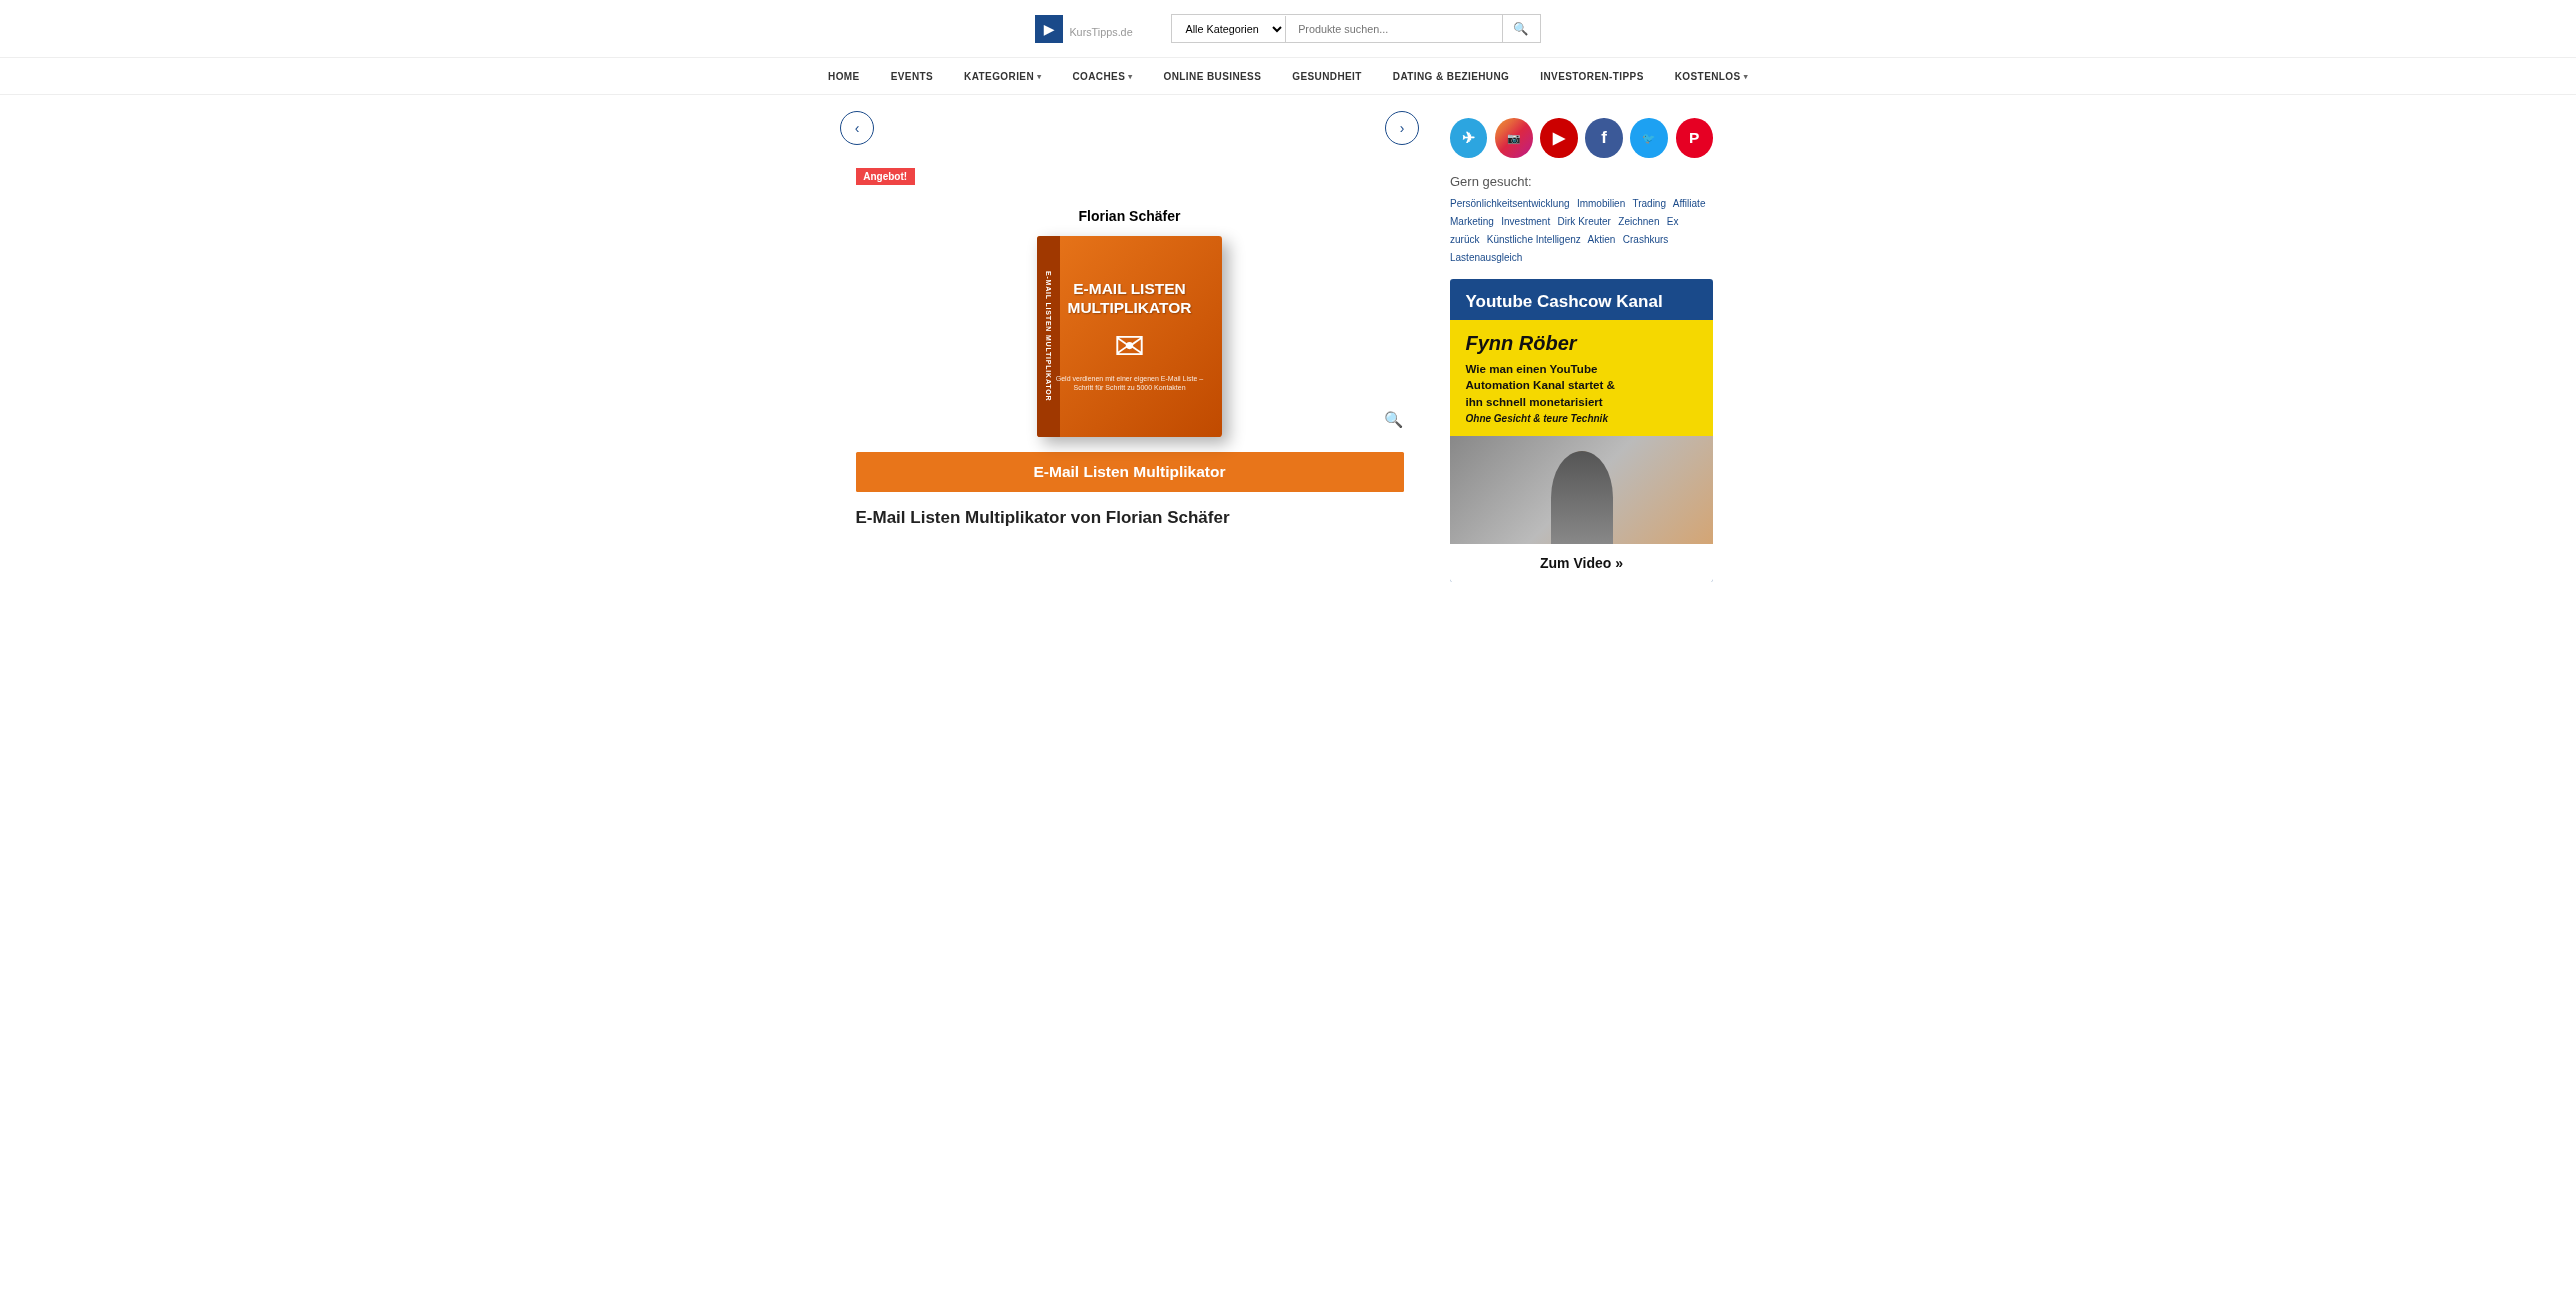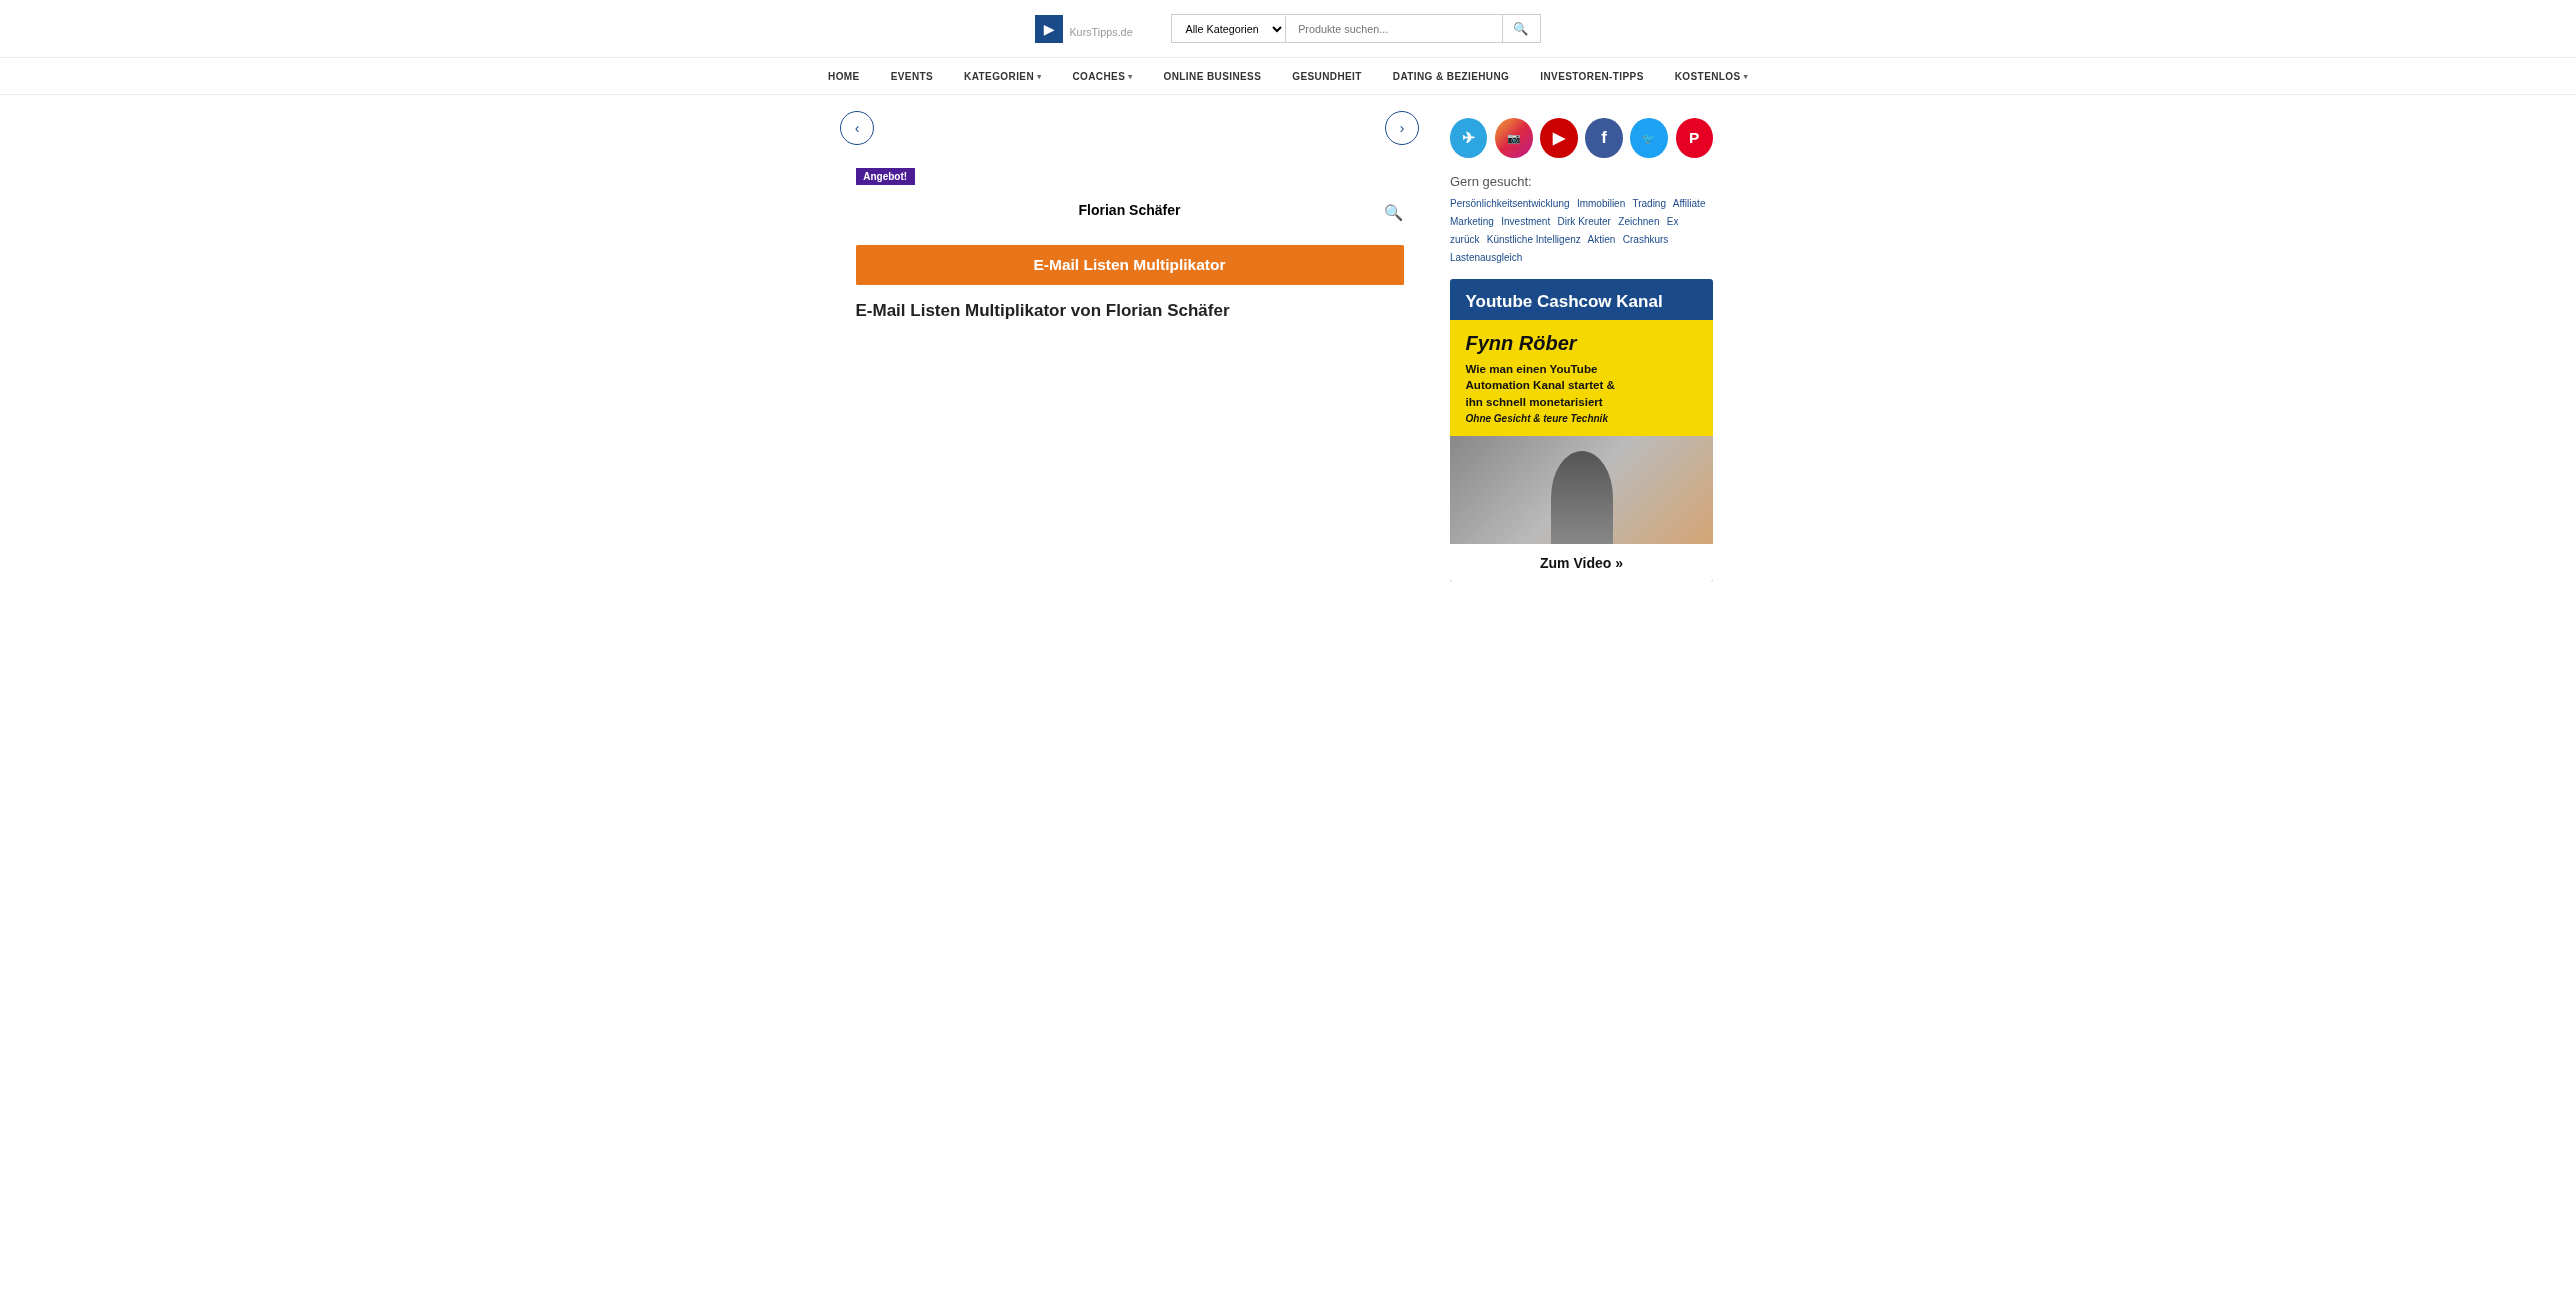--- a/index.html
+++ b/index.html
@@ -137,27 +137,27 @@
       align-items: center;
       justify-content: center;
     }
 
     
     .product-card {
       position: relative;
       padding: 15.5px;
     }
     .angebot-badge {
-      background: #4c1d95;
+      background: #ef4444;
       color: #fff;
       font-size: 10px;
       font-weight: bold;
       padding: 3.1px 7.7px;
       display: inline-block;
-      margin-bottom: 17px;
+      margin-bottom: 23px;
     }
     .product-author {
       font-size: 14px;
       font-weight: bold;
       text-align: center;
       margin-bottom: 11.6px;
       color: #000000;
     }
     .product-image-area {
       display: flex;
@@ -407,20 +407,28 @@
       <button class="nav-circle-btn">‹</button>
       <button class="nav-circle-btn">›</button>
     </div>
 
     <div class="product-card">
       <span class="angebot-badge">Angebot!</span>
 
       <div class="product-author">Florian Schäfer</div>
 
       <div class="product-image-area">
+        <div class="product-box">
+          <div class="product-box-spine">E-MAIL LISTEN MULTIPLIKATOR</div>
+          <div class="product-box-title">
+            <span>E-MAIL LISTEN</span><br><span>MULTIPLIKATOR</span>
+          </div>
+          <div class="product-box-icon">✉</div>
+          <div class="product-box-subtitle">Geld verdienen mit einer eigenen E-Mail Liste – Schritt für Schritt zu 5000 Kontakten</div>
+        </div>
         <span class="zoom-icon">🔍</span>
       </div>
 
       <div class="product-title-banner">E-Mail Listen Multiplikator</div>
 
       <div class="product-description">E-Mail Listen Multiplikator von Florian Schäfer</div>
     </div>
   </div>
 
   <div class="sidebar">

